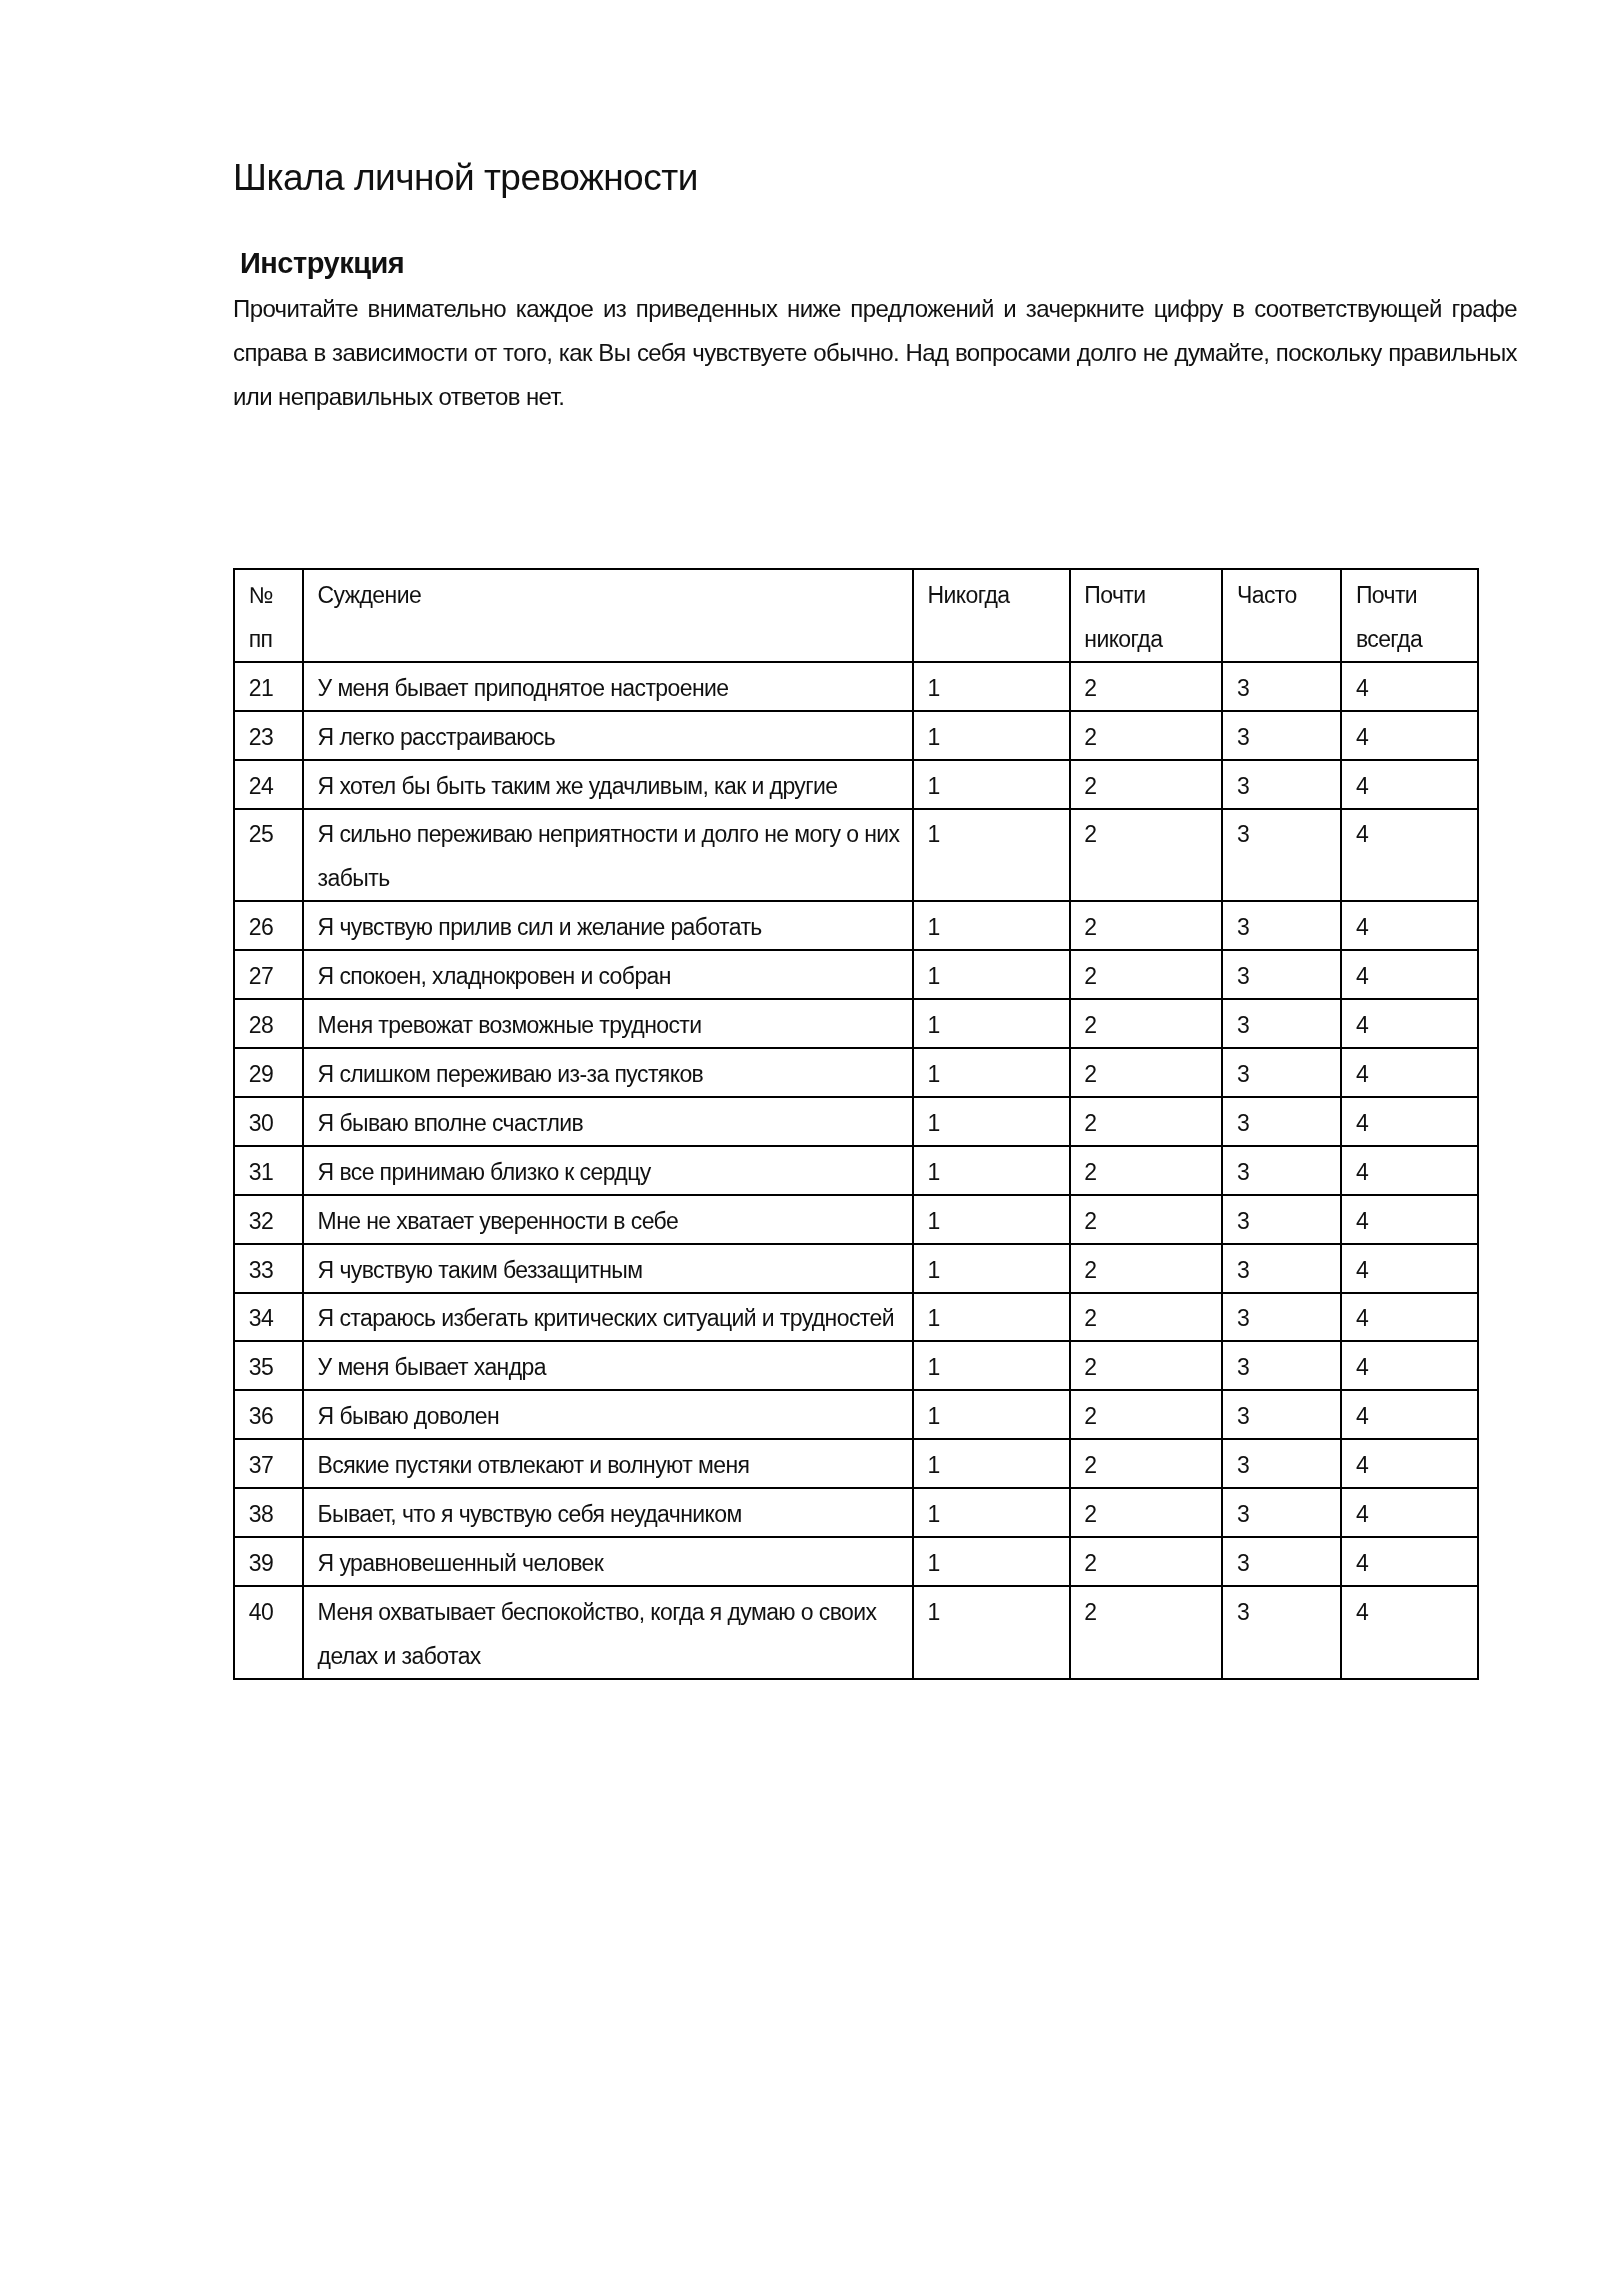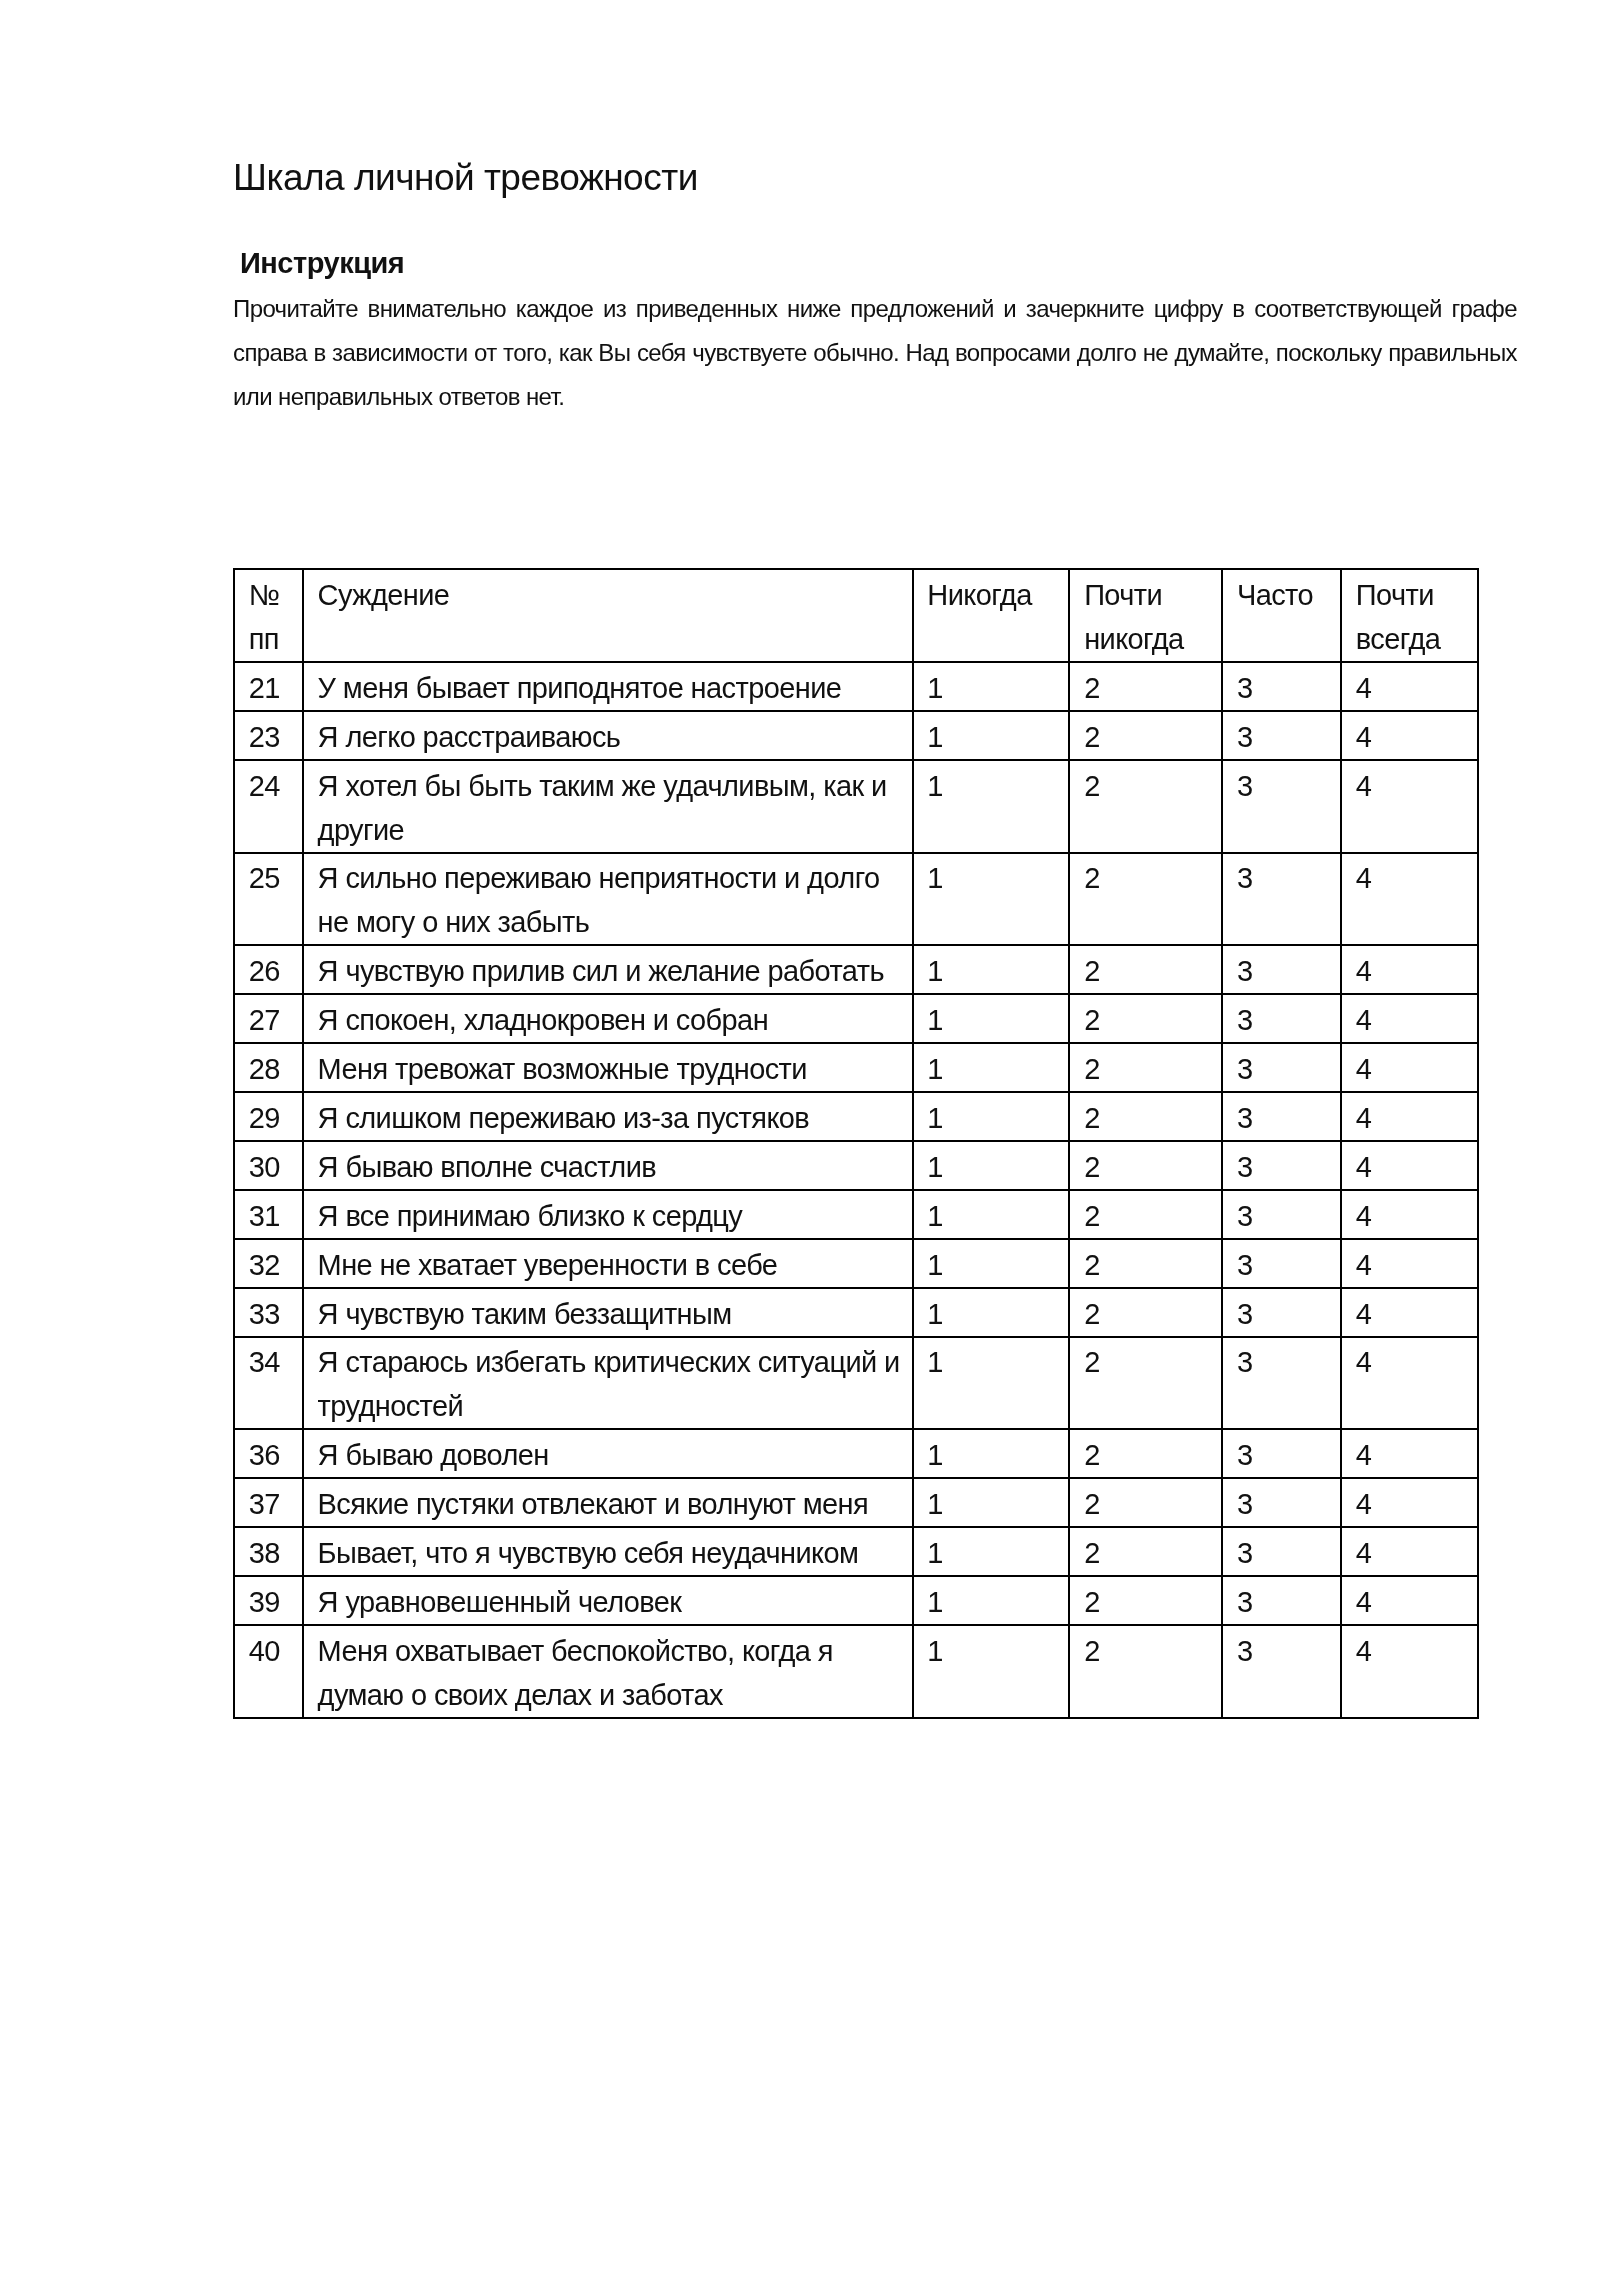--- a/index.html
+++ b/index.html
@@ -1,20 +1,20 @@
 <!DOCTYPE html>
 <html><head>
 <meta charset="utf-8">
 <style>
   html, body { margin:0; padding:0; background:#ffffff; }
   body { width:1621px; height:2293px; position:relative; font-family:"Liberation Sans", sans-serif; color:#111; }
   .title { position:absolute; left:233px; top:157px; font-size:37px; font-weight:normal; letter-spacing:-0.5px; }
   .instr-h { position:absolute; left:233px; top:247px; font-size:29px; font-weight:bold; letter-spacing:-0.5px;margin-left:7px; }
   .instr { position:absolute; left:233px; top:287px; width:1284px; font-size:24px; line-height:44px; text-align:justify; letter-spacing:-0.6px; }
-  table { position:absolute; left:233px; top:568px; width:1246px; border-collapse:collapse; font-size:29px; letter-spacing:-0.6px; }
+  table { position:absolute; left:233px; top:568px; width:1246px; border-collapse:collapse; font-size:23px; letter-spacing:-0.6px; }
   td, th { border:2px solid #000; vertical-align:top; text-align:left; font-weight:normal; padding:2.9px 9.8px 0 13.7px; line-height:44px; }
   td.num { padding-left:13.7px; }
   col.c0 { width:69px; } col.c1 { width:612px; } col.c2 { width:157px; } col.c3 { width:153px; } col.c4 { width:119px; } col.c5 { width:137px; }
 </style>
 </head>
 <body>
 
 <div class="title">Шкала личной тревожности</div>
 <div class="instr-h">Инструкция</div>
 <div class="instr">Прочитайте внимательно каждое из приведенных ниже предложений и зачеркните цифру в соответствующей графе справа в зависимости от того, как Вы себя чувствуете обычно. Над вопросами долго не думайте, поскольку правильных или неправильных ответов нет.</div>
@@ -137,20 +137,28 @@
       </tr>
       <tr>
         <td class="num">34</td>
         <td>Я стараюсь избегать критических ситуаций и трудностей</td>
         <td>1</td>
         <td>2</td>
         <td>3</td>
         <td>4</td>
       </tr>
       <tr>
+        <td class="num">35</td>
+        <td>У меня бывает хандра</td>
+        <td>1</td>
+        <td>2</td>
+        <td>3</td>
+        <td>4</td>
+      </tr>
+      <tr>
         <td class="num">36</td>
         <td>Я бываю доволен</td>
         <td>1</td>
         <td>2</td>
         <td>3</td>
         <td>4</td>
       </tr>
       <tr>
         <td class="num">37</td>
         <td>Всякие пустяки отвлекают и волнуют меня</td>

